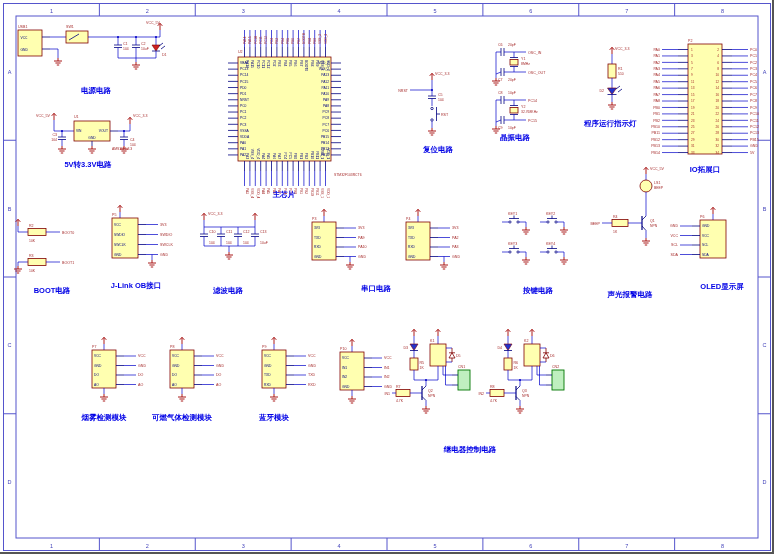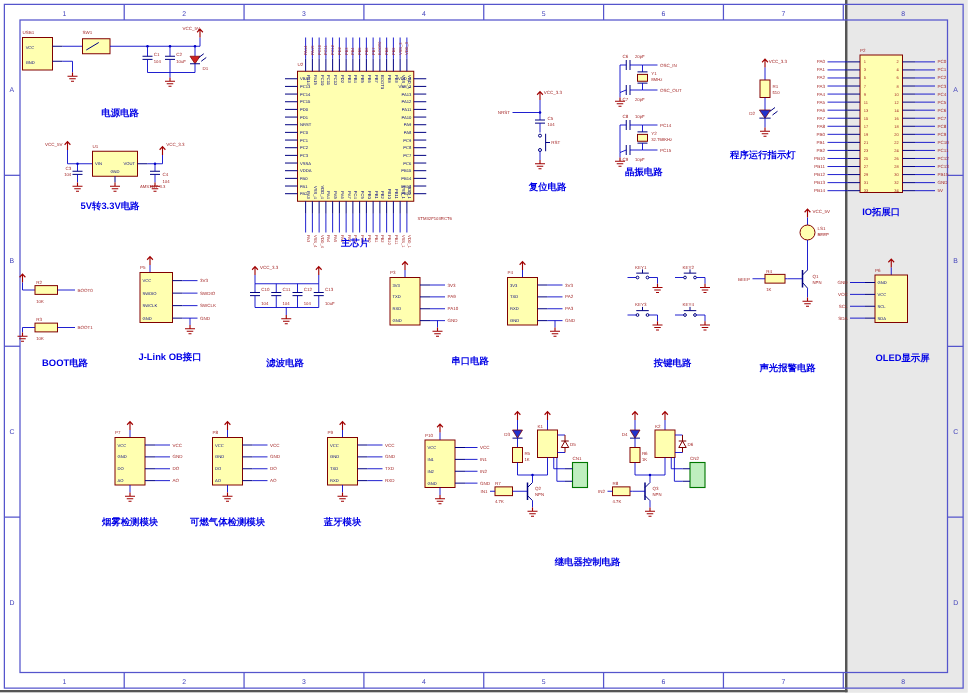--- a/index.html
+++ b/index.html
@@ -1,16 +1,16 @@
 <!DOCTYPE html>
 <html><head>
 <meta charset="utf-8">
 <style>
   html,body{margin:0;padding:0;background:#e8e8e8}
-  .page{width:678px;height:554px;background:#ffffff;position:relative;
+  .page{width:774px;height:554px;background:#ffffff;position:relative;
         border-right:2px solid #555;border-bottom:2px solid #555;box-sizing:border-box;
         font-family:"Liberation Sans","DejaVu Sans",sans-serif}
   svg text{font-family:"Liberation Sans","DejaVu Sans",sans-serif}
   .lbl{fill:#0000E6;font-size:7.5px;font-weight:bold}
   .des{fill:#A52A2A;font-size:3.6px}
   .val{fill:#A52A2A;font-size:3.4px}
   .net{fill:#A52A2A;font-size:3.6px}
   .netv{fill:#A52A2A;font-size:3.2px}
   .pinname{fill:#000080;font-size:3.3px}
   .pinnum{fill:#A52A2A;font-size:3.2px}

